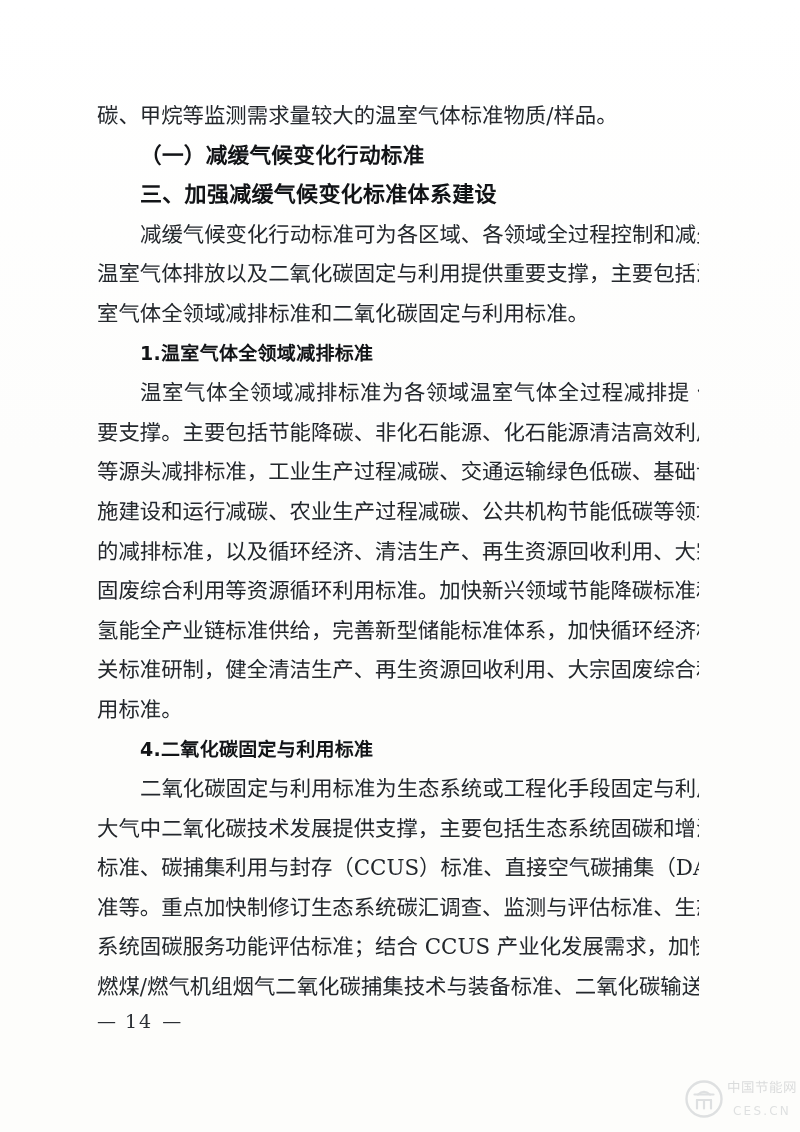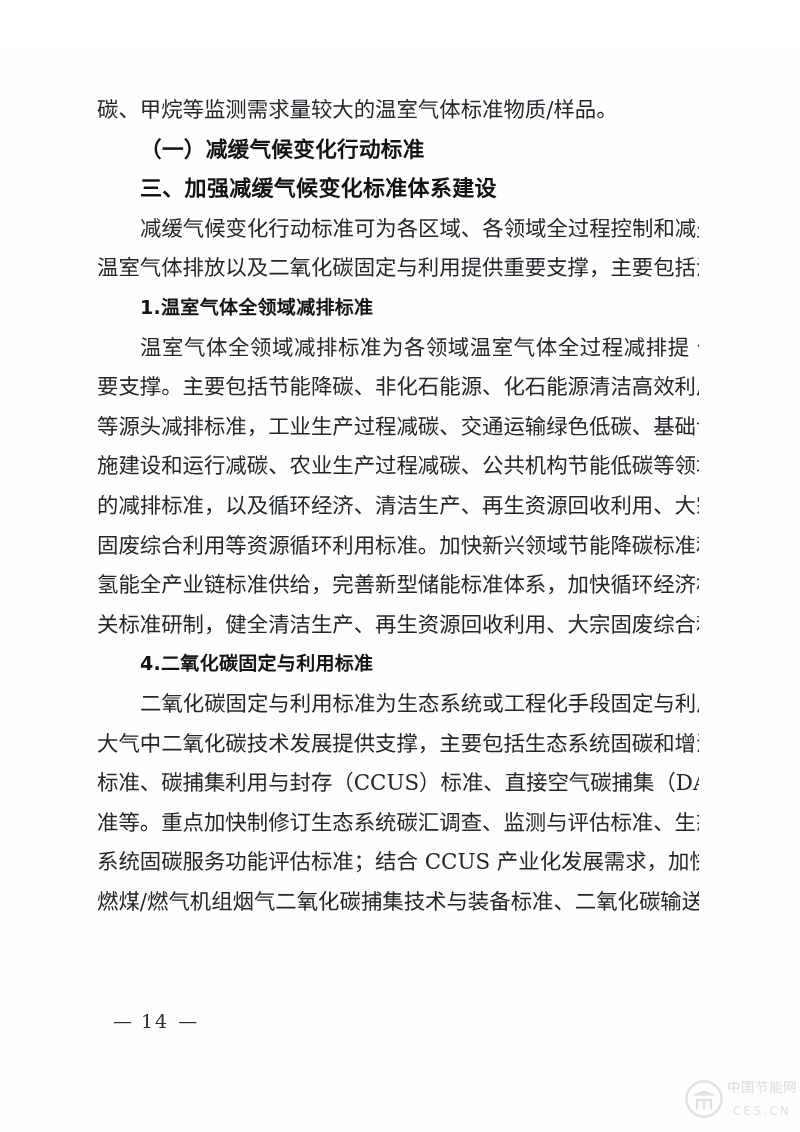--- a/index.html
+++ b/index.html
@@ -30,21 +30,21 @@
     inset: 0;
     background:
       linear-gradient(180deg, #ffffff 0%, #fdfdfc 40%, #fdfdfb 100%);
     pointer-events: none;
   }
 
   
   #text-column {
     position: absolute;
     left: 97px;
-    top: 90px;
+    top: 96px;
     width: 602px;
   }
 
   
   .para {
     margin: 0;
   }
 
   .tline {
     display: block;
@@ -92,21 +92,21 @@
     text-indent: 43px;
   }
   .heading.h-num {
     text-indent: 43px;
     font-size: 19px;
   }
 
   
   #page-footer {
     position: absolute;
-    left: 113px;
+    left: 97px;
     top: 1004px;
     width: 602px;
     height: 34px;
     line-height: 34px;
     font-size: 19px;
     color: #2b2f34;
     letter-spacing: 2px;
     font-family: "DejaVu Serif", "Liberation Serif", serif;
   }
   #page-footer .dash {
@@ -172,33 +172,35 @@
 
     <div class="tline last">碳、甲烷等监测需求量较大的温室气体标准物质/样品。</div>
 
     <div class="heading h-sub">（一）减缓气候变化行动标准</div>
 
     <div class="heading h-major">三、加强减缓气候变化标准体系建设</div>
 
     <div class="para">
       <span class="tline indent">减缓气候变化行动标准可为各区域、各领域全过程控制和减少</span>
       <span class="tline">温室气体排放以及二氧化碳固定与利用提供重要支撑，主要包括温</span>
+      <span class="tline last">室气体全领域减排标准和二氧化碳固定与利用标准。</span>
     </div>
 
     <div class="heading h-num">1.温室气体全领域减排标准</div>
 
     <div class="para">
       <span class="tline indent loose">温室气体全领域减排标准为各领域温室气体全过程减排提 供 重</span>
       <span class="tline">要支撑。主要包括节能降碳、非化石能源、化石能源清洁高效利用</span>
       <span class="tline">等源头减排标准，工业生产过程减碳、交通运输绿色低碳、基础设</span>
       <span class="tline">施建设和运行减碳、农业生产过程减碳、公共机构节能低碳等领域</span>
       <span class="tline">的减排标准，以及循环经济、清洁生产、再生资源回收利用、大宗</span>
       <span class="tline">固废综合利用等资源循环利用标准。加快新兴领域节能降碳标准和</span>
       <span class="tline">氢能全产业链标准供给，完善新型储能标准体系，加快循环经济相</span>
       <span class="tline">关标准研制，健全清洁生产、再生资源回收利用、大宗固废综合利</span>
+      <span class="tline last">用标准。</span>
     </div>
 
     <div class="heading h-num">4.二氧化碳固定与利用标准</div>
 
     <div class="para">
       <span class="tline indent">二氧化碳固定与利用标准为生态系统或工程化手段固定与利用</span>
       <span class="tline">大气中二氧化碳技术发展提供支撑，主要包括生态系统固碳和增汇</span>
       <span class="tline">标准、碳捕集利用与封存（CCUS）标准、直接空气碳捕集（DAC）标</span>
       <span class="tline">准等。重点加快制修订生态系统碳汇调查、监测与评估标准、生态</span>
       <span class="tline">系统固碳服务功能评估标准；结合 CCUS 产业化发展需求，加快制定</span>

